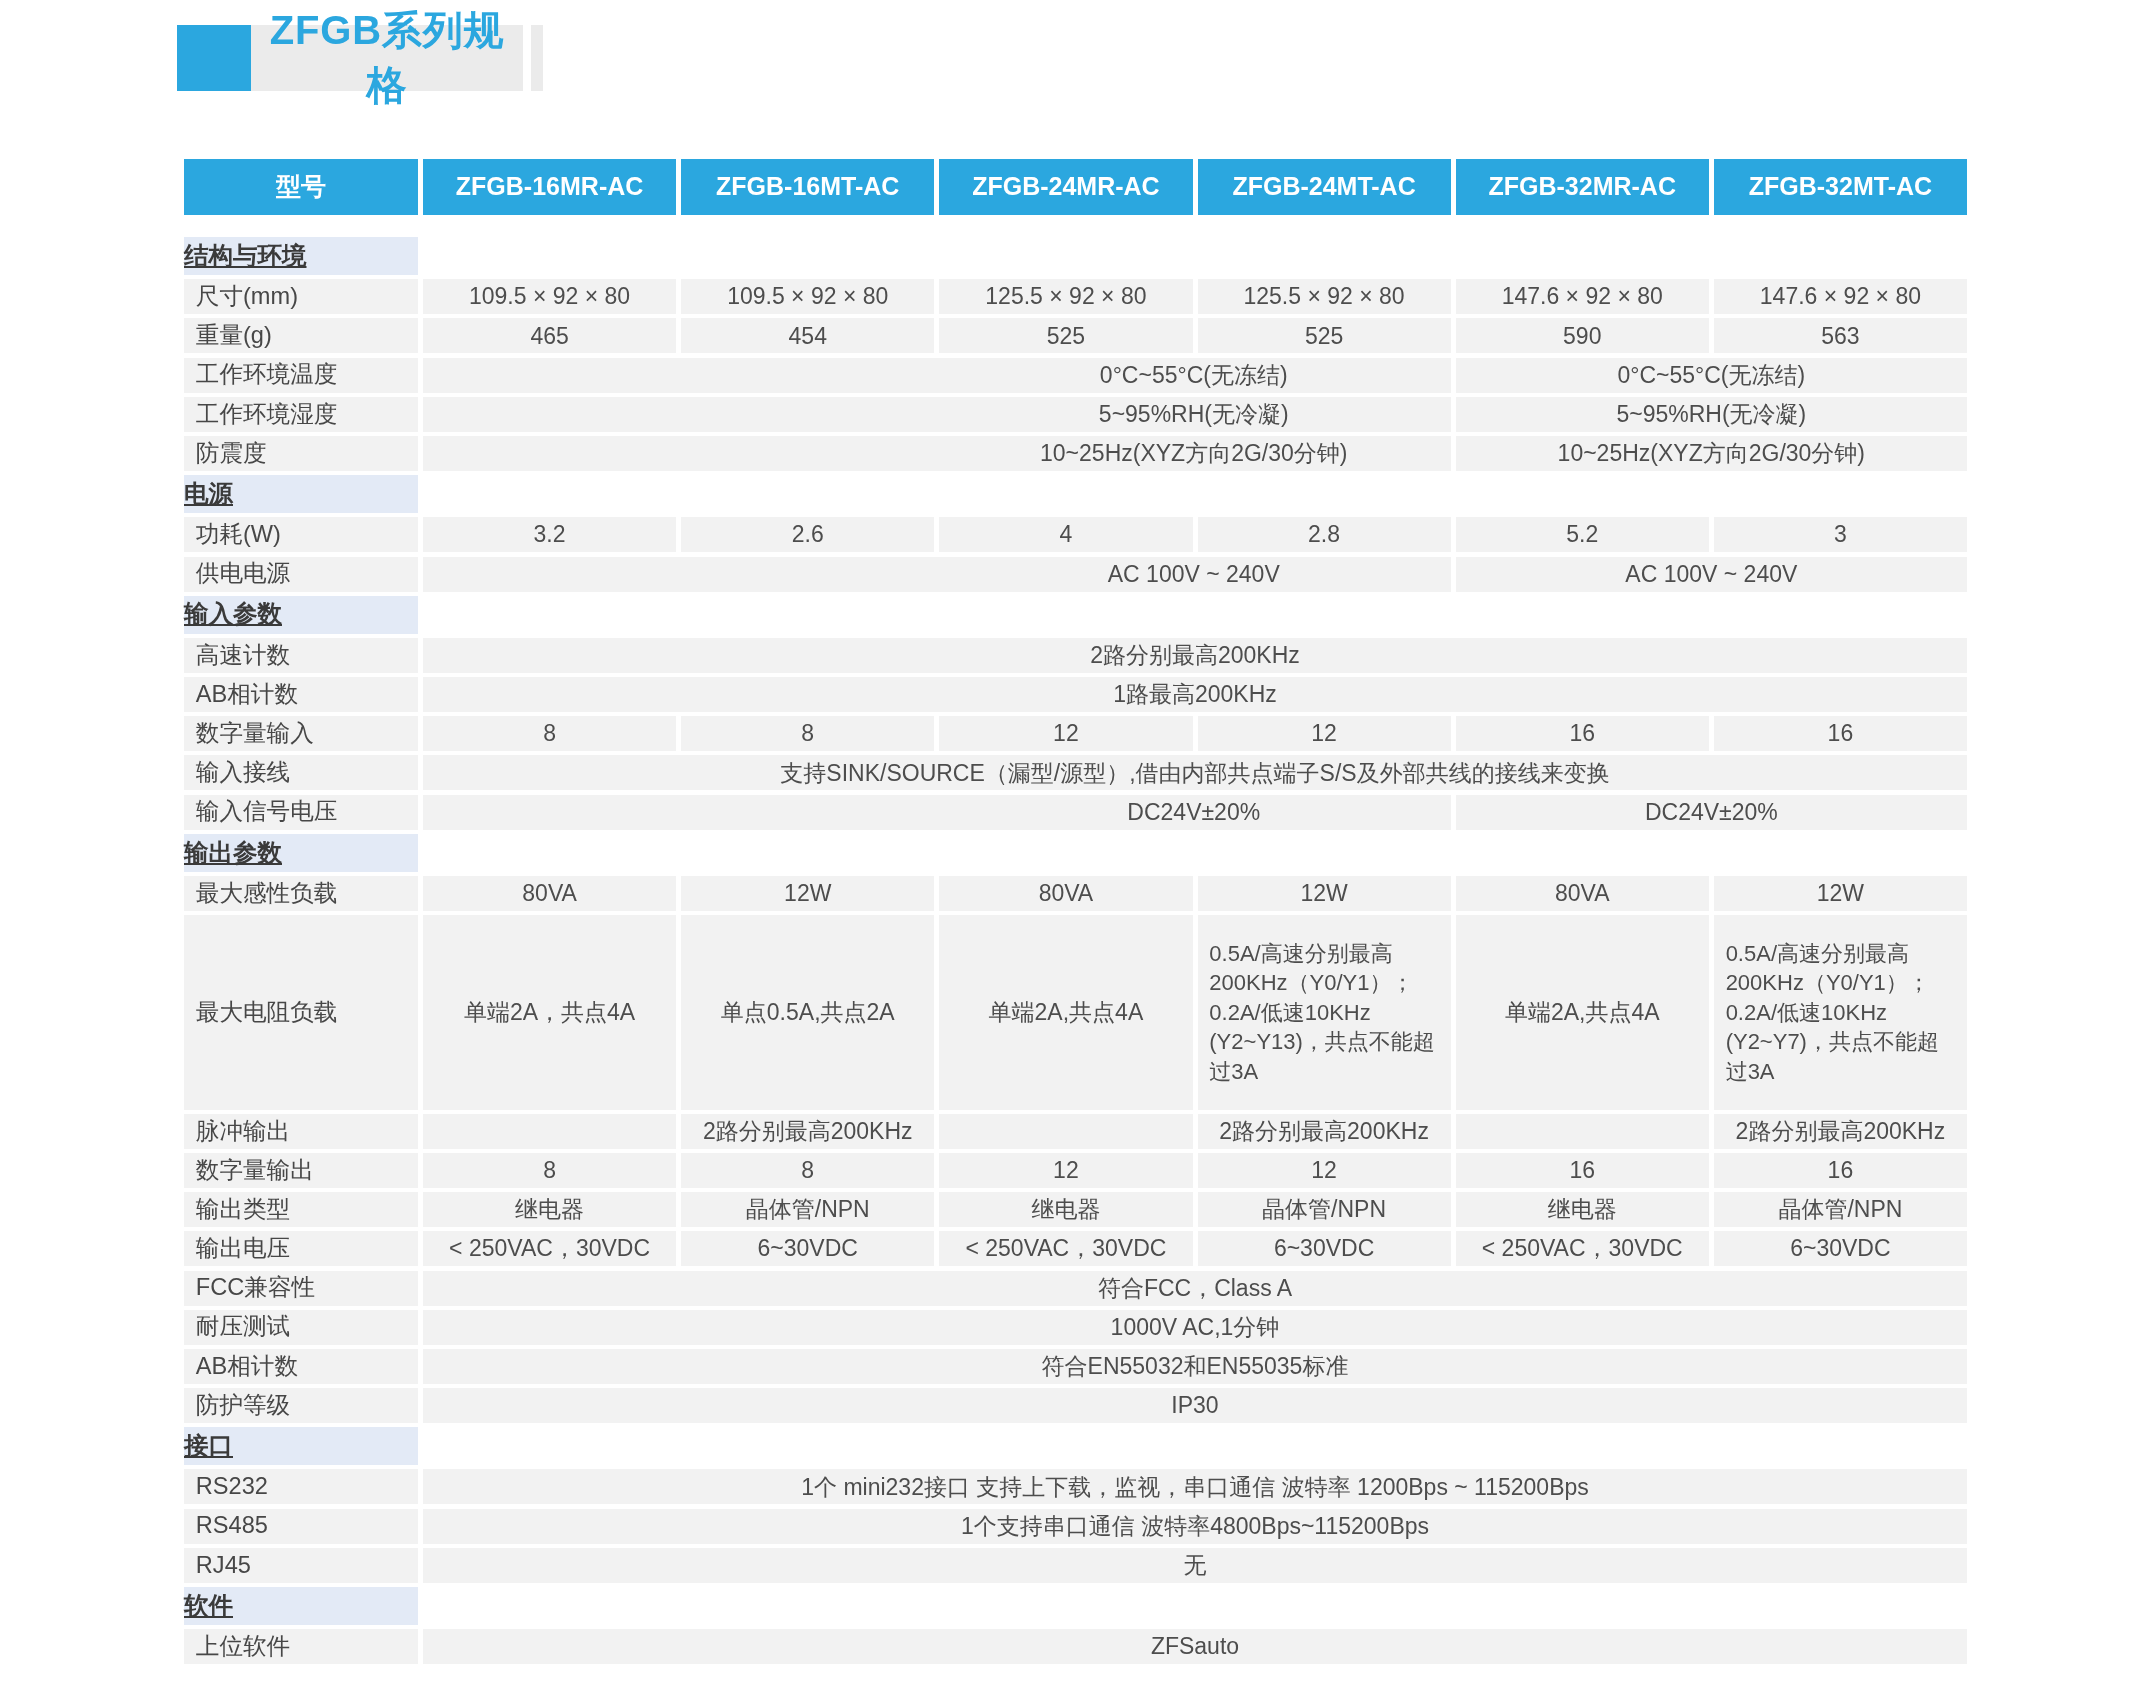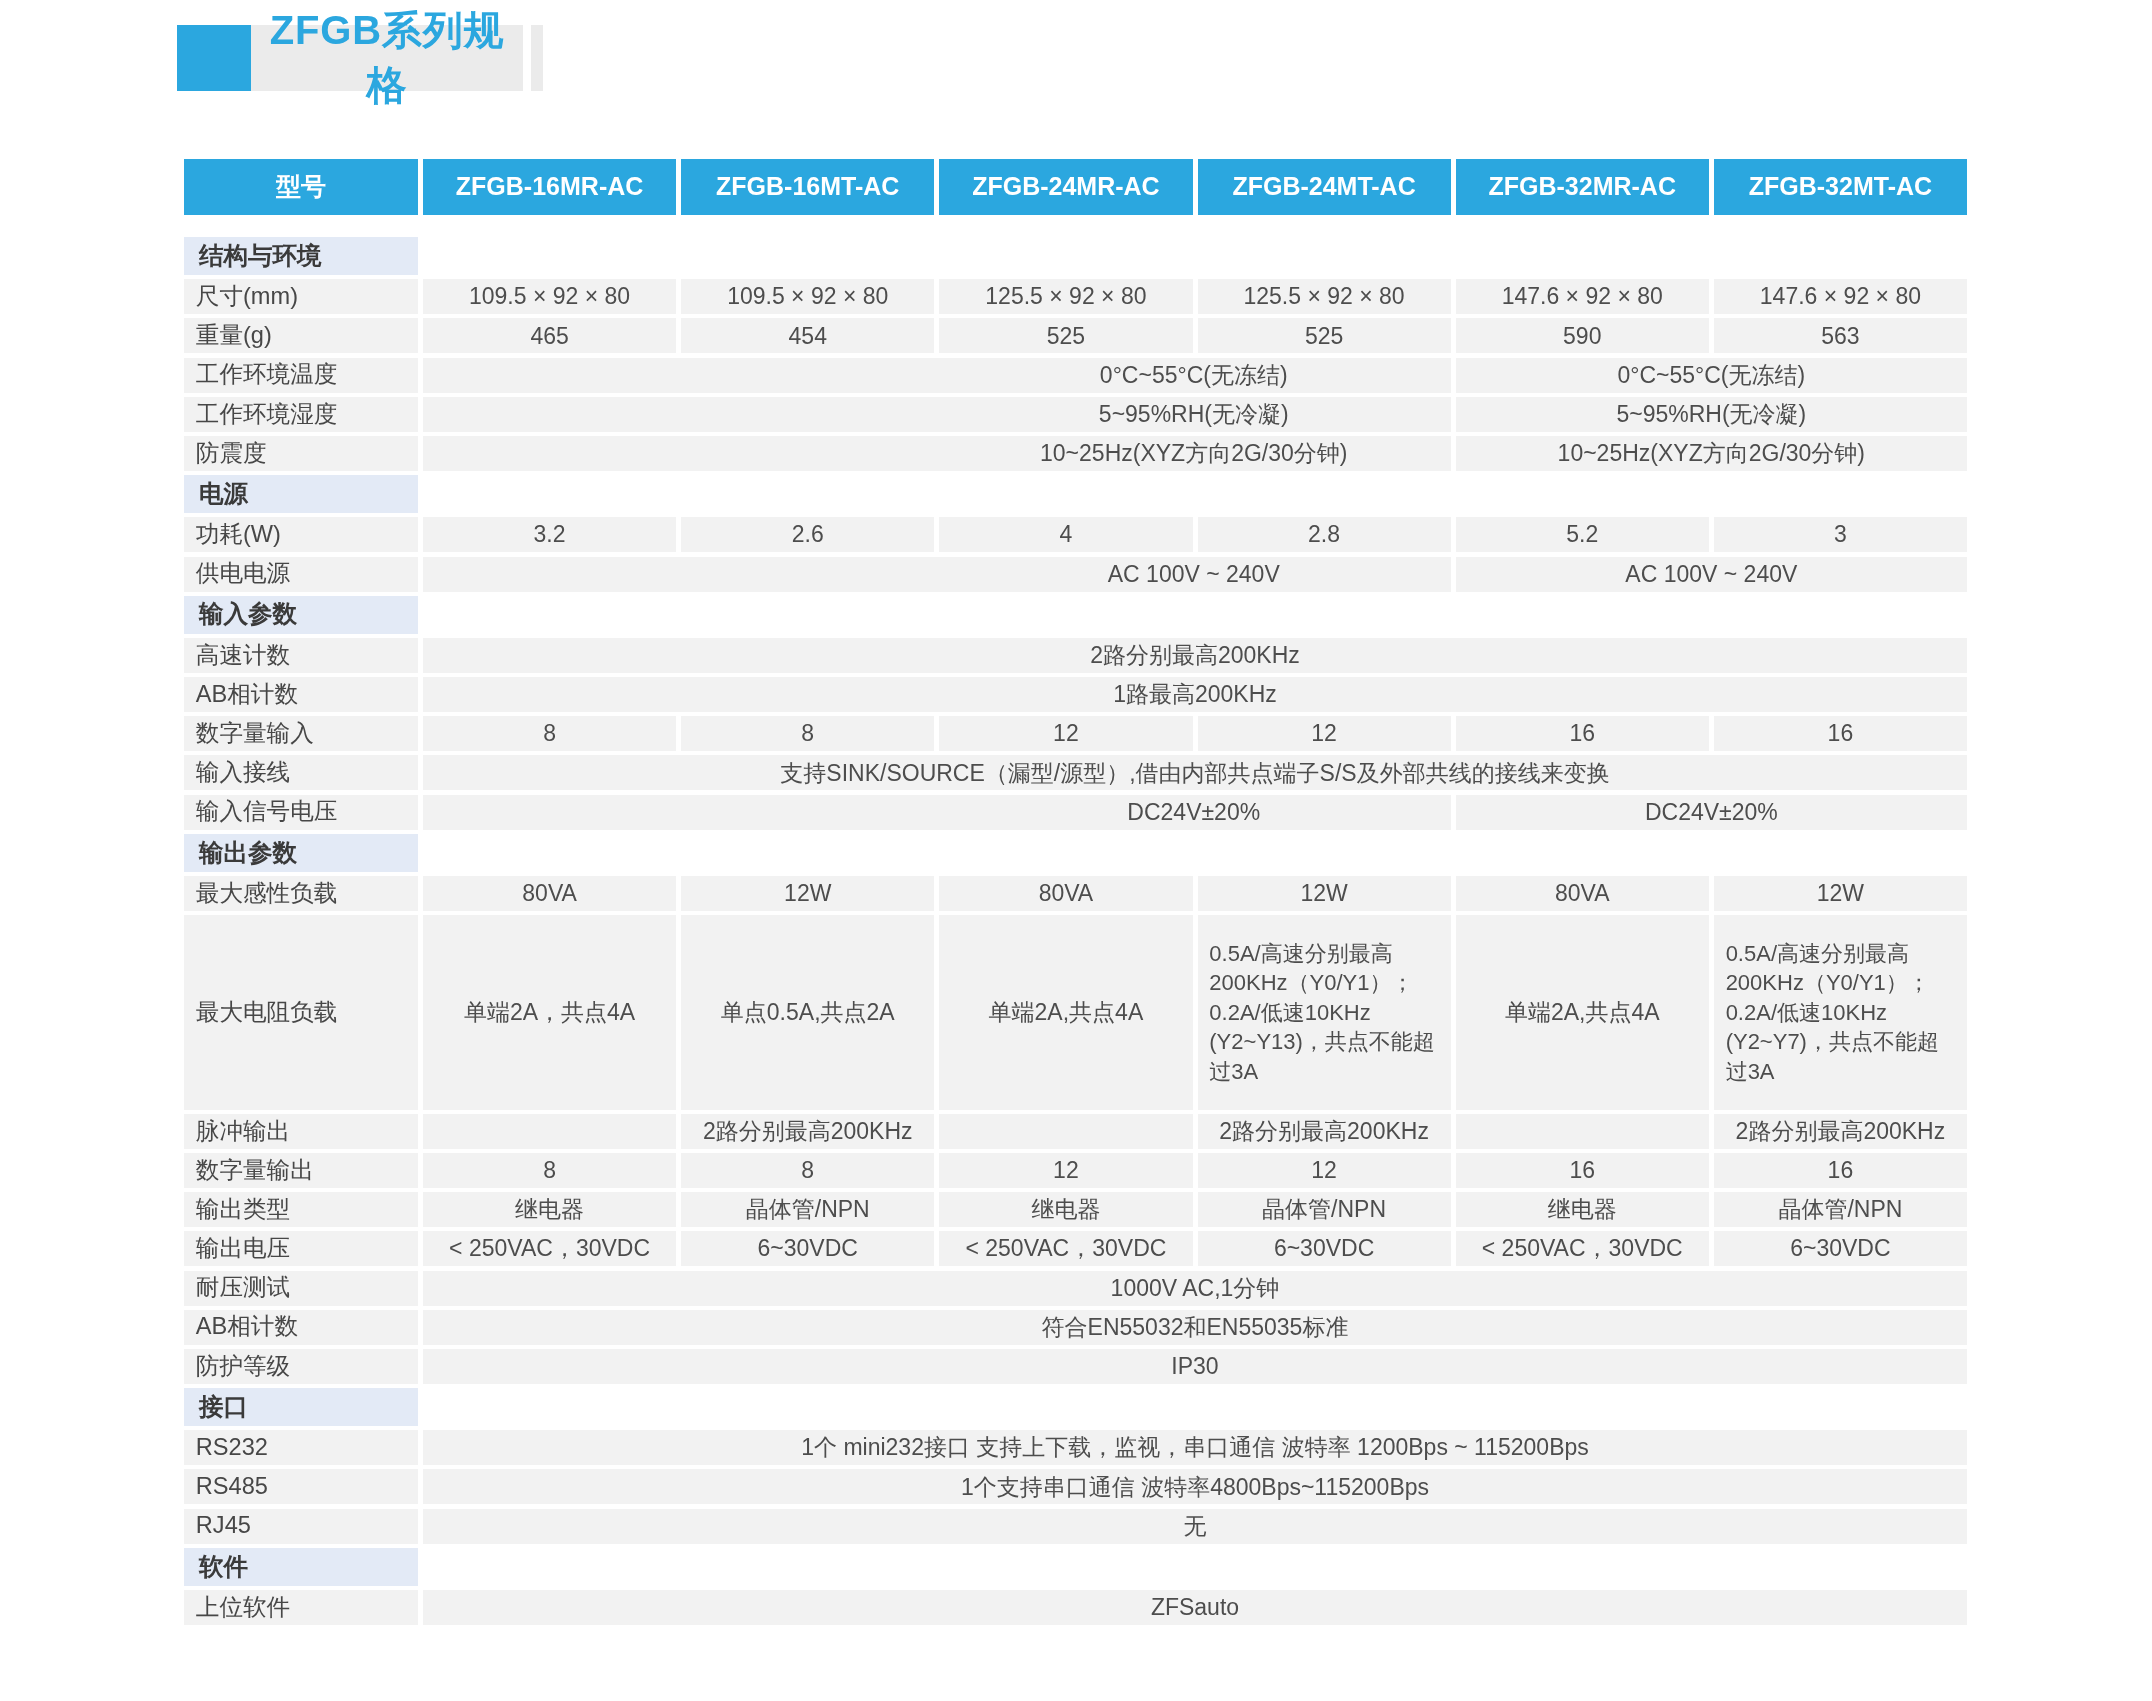--- a/index.html
+++ b/index.html
@@ -21,22 +21,22 @@
   .row > div{
     background:#f2f2f2;display:flex;align-items:center;justify-content:center;
     font-size:23px;min-height:35px;line-height:1.25;text-align:center;
   }
   
   .row.header{margin-bottom:22px;}
   .row.header > div{background:#2ba7df;color:#ffffff;font-weight:700;font-size:25px;min-height:56px;}
   
   .row.section > div{background:transparent;}
   .row.section > .sec-label{
-    background:#e3eaf6;justify-content:flex-start;padding-left:15px;
-    font-weight:700;font-size:24.5px;color:#3a3a3a;min-height:38px;
+    background:#e3eaf6;justify-content:flex-start;
+    font-weight:700;font-size:24.5px;color:#3a3a3a;min-height:38px;text-decoration:underline;
   }
   .row.section > .sec-rest{grid-column:2 / 8;background:transparent;}
   
   .row > .lbl{justify-content:flex-start;padding-left:11.8px;font-size:23.6px;color:#474747;text-align:right;}
   
   .full-cell{grid-column:2 / 8;}
   .dual-left{grid-column:2 / 6;padding-left:50%;}
   .dual-right{grid-column:6 / 8;}
   
   .row.tall > div{min-height:181px;}
@@ -203,20 +203,24 @@
     <div class="row">
       <div class="lbl">输出电压</div>
       <div>&lt; 250VAC，30VDC</div>
       <div>6~30VDC</div>
       <div>&lt; 250VAC，30VDC</div>
       <div>6~30VDC</div>
       <div>&lt; 250VAC，30VDC</div>
       <div>6~30VDC</div>
     </div>
     <div class="row">
+      <div class="lbl">FCC兼容性</div>
+      <div class="full-cell">符合FCC，Class A</div>
+    </div>
+    <div class="row">
       <div class="lbl">耐压测试</div>
       <div class="full-cell">1000V AC,1分钟</div>
     </div>
     <div class="row">
       <div class="lbl">AB相计数</div>
       <div class="full-cell">符合EN55032和EN55035标准</div>
     </div>
     <div class="row">
       <div class="lbl">防护等级</div>
       <div class="full-cell">IP30</div>

